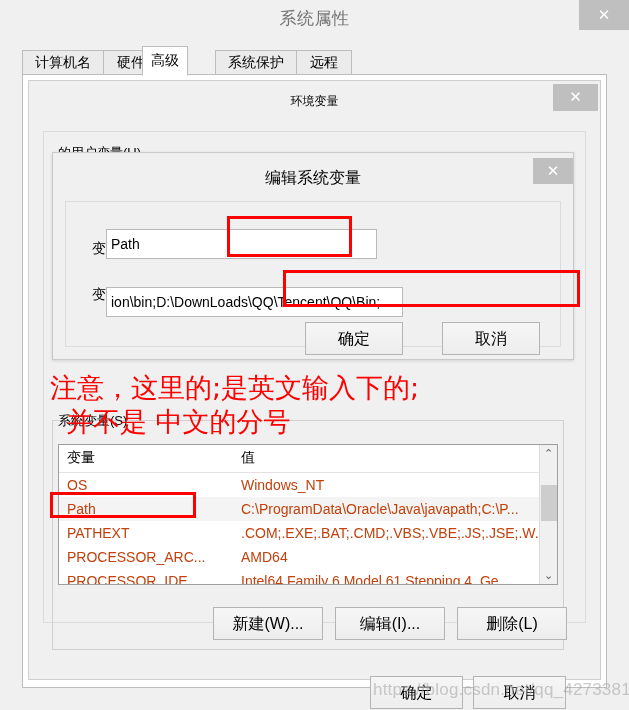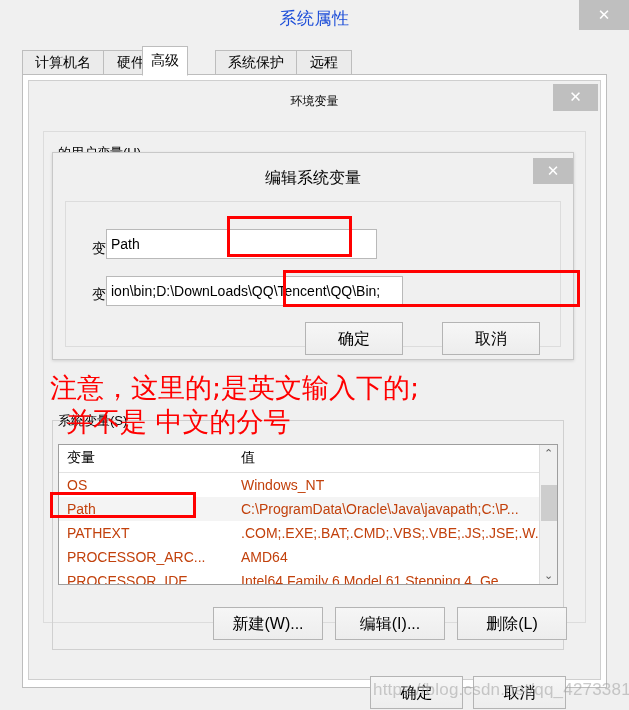--- a/index.html
+++ b/index.html
@@ -29,21 +29,21 @@
     position: absolute;
     left: 0; top: 0;
     width: 100%;
     height: 36px;
   }
   .titlebar .title {
     position: absolute;
     left: 0; right: 0; top: 7px;
     text-align: center;
     font-size: 17px;
-    color: #1d4ed8;
+    color: #737373;
     letter-spacing: .5px;
   }
   .closebtn {
     position: absolute;
     background: #bfbfbf;
     color: #ffffff;
     font-size: 15px;
     font-weight: bold;
     text-align: center;
     line-height: 1;
@@ -276,21 +276,21 @@
     box-sizing: border-box;
     background: #ffffff;
     border: 1px solid #b9b9b9;
     font-family: "Liberation Sans", sans-serif;
     font-size: 14px;
     color: #000;
     padding: 0 4px;
     outline: none;
   }
   #inp-varname  { left: 40px; top: 27px; width: 271px; height: 30px; }
-  #inp-varvalue { left: 40px; top: 74px; width: 271px; height: 30px; }
+  #inp-varvalue { left: 40px; top: 85px; width: 271px; height: 30px; }
 
   #btn-edit-ok     { left: 305px; top: 322px; width: 98px; height: 33px; line-height: 31px; }
   #btn-edit-cancel { left: 442px; top: 322px; width: 98px; height: 33px; line-height: 31px; }
 
   
   .redbox {
     position: absolute;
     border: 3px solid #ff0000;
     box-sizing: border-box;
     background: transparent;

